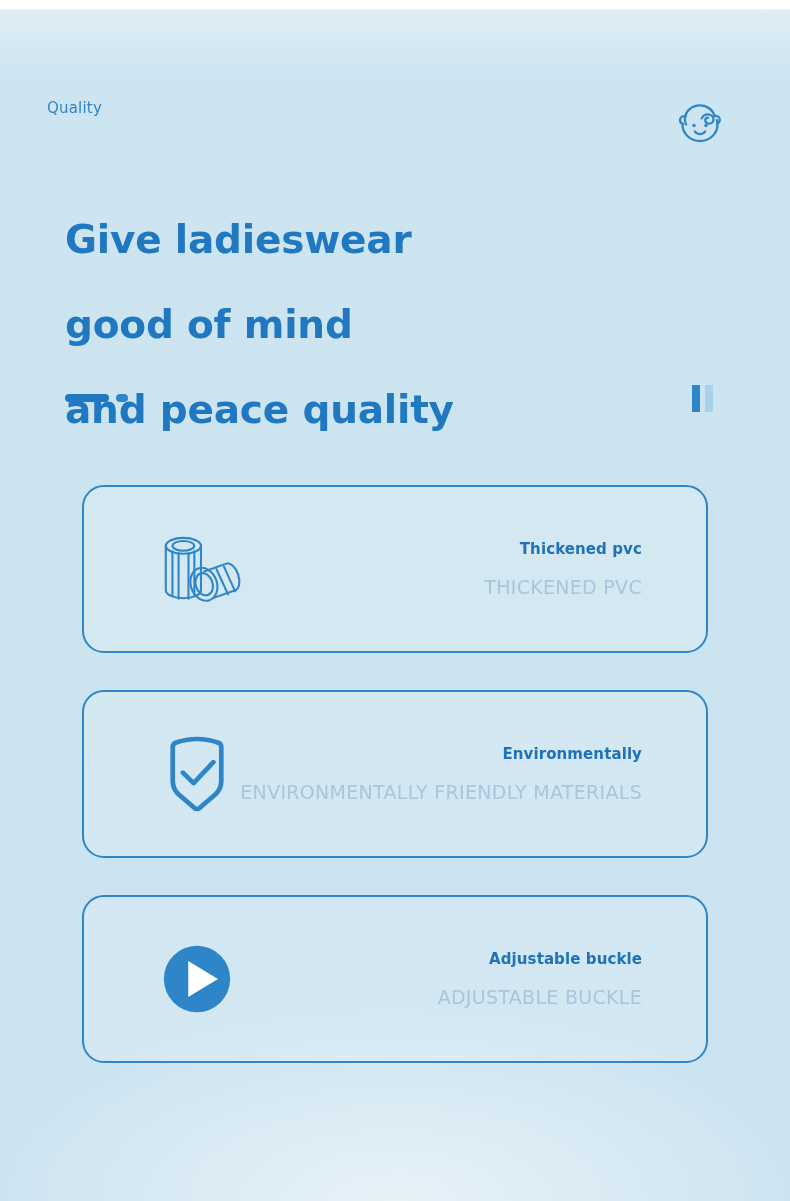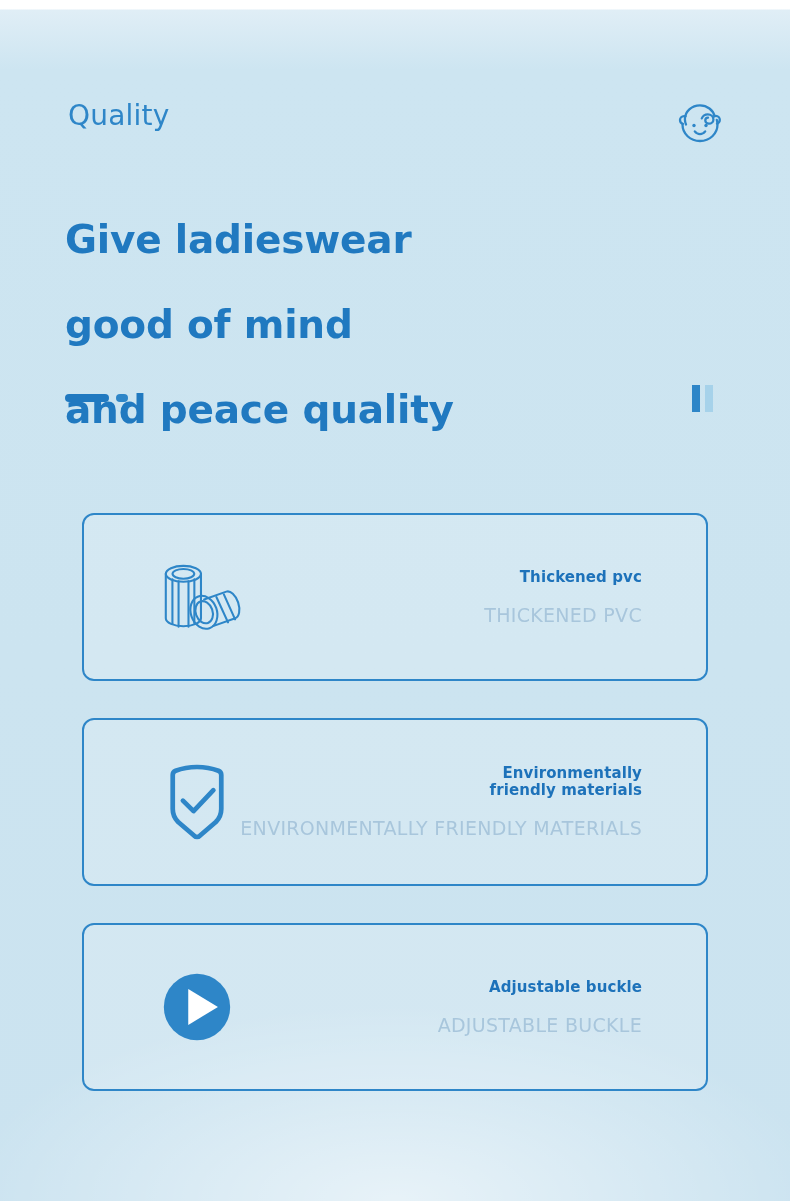--- a/index.html
+++ b/index.html
@@ -15,22 +15,22 @@
     height:1201px;
     background:
       radial-gradient(ellipse 620px 280px at 50% 100%, rgba(255,255,255,0.55) 0%, rgba(255,255,255,0) 70%),
       linear-gradient(180deg, #ffffff 0px, #ffffff 9px, #e0eef6 10px, #cde5f1 70px, #cce4f0 55%, #cbe3f0 100%);
     overflow:hidden;
   }
 
   
   .eyebrow {
     position:absolute;
-    left:68px; top:99px;
-    font-size:28px;
+    left:47px; top:99px;
+    font-size:15px;
     letter-spacing:0.2px;
     color:#2e86c8;
     font-weight:400;
   }
   .baby-icon {
     position:absolute;
     right:63px; top:97px;
     width:54px; height:54px;
   }
   .headline {
@@ -75,26 +75,25 @@
   
   .cards {
     position:absolute;
     left:82px; top:485px;
     width:626px;
   }
   .card {
     position:relative;
     height:168px;
     border:2px solid #2e86c8;
-    border-radius:12px;
+    border-radius:22px;
     background:rgba(255,255,255,0.16);
     margin-bottom:37px;
     display:flex;
     align-items:center;
-    margin-top:28px;
   }
   .card .icon-slot {
     position:absolute;
     left:58px;
     width:110px; height:110px;
     display:flex;
     align-items:center;
     justify-content:center;
   }
   .card .text-slot {
@@ -183,21 +182,20 @@
     <div class="card">
       <div class="icon-slot">
         <svg viewBox="0 0 110 110" width="100" height="100" fill="none" stroke="#2e86c8" stroke-width="5.2" stroke-linecap="round" stroke-linejoin="round">
           <path d="M55 16.5c-10.5 0-18.5 2.2-23.5 4.1-2 .8-3.2 2.7-3.2 4.8v37.2c0 5.4 2.2 10.5 6 14.4L52 92.2c1.7 1.7 4.4 1.7 6.1 0l17.6-15.2c3.8-3.9 6-9 6-14.4V25.4c0-2.1-1.3-4-3.2-4.8-5-1.9-13-4.1-23.5-4.1Z"></path>
           <path d="M39.5 53.5 51.2 65 73 42"></path>
         </svg>
       </div>
       <div class="text-slot">
         <div class="title">
           <span>Environmentally</span>
-          <span>friendly materials</span>
         </div>
         <div class="sub">ENVIRONMENTALLY FRIENDLY MATERIALS</div>
       </div>
     </div>
 
     <div class="card">
       <div class="icon-slot">
         <svg viewBox="0 0 110 110" width="96" height="96">
           <circle cx="55" cy="55" r="38" fill="#2e86c8"></circle>
           <path d="M45 34.5 79 55 45 75.5Z" fill="#ffffff"></path>

